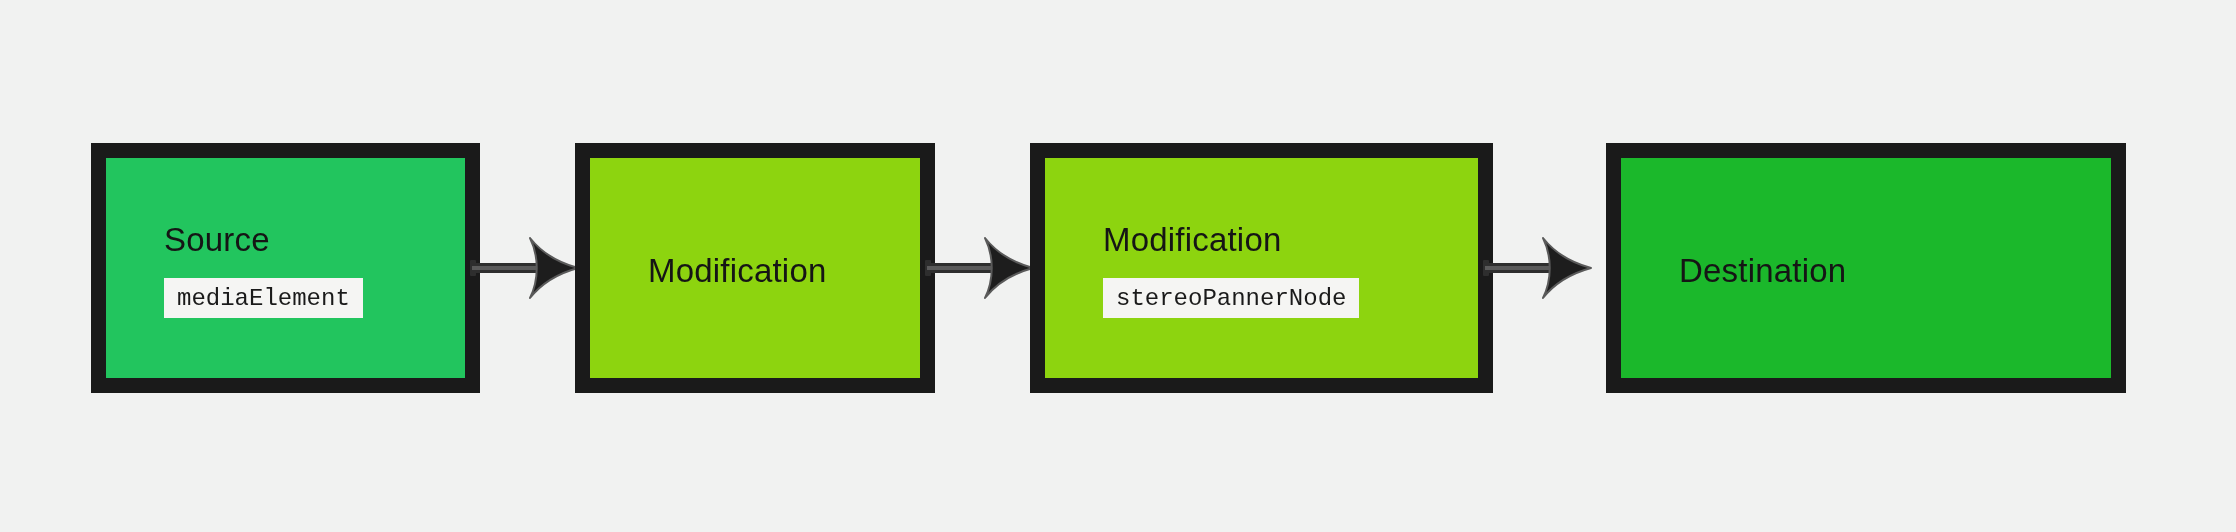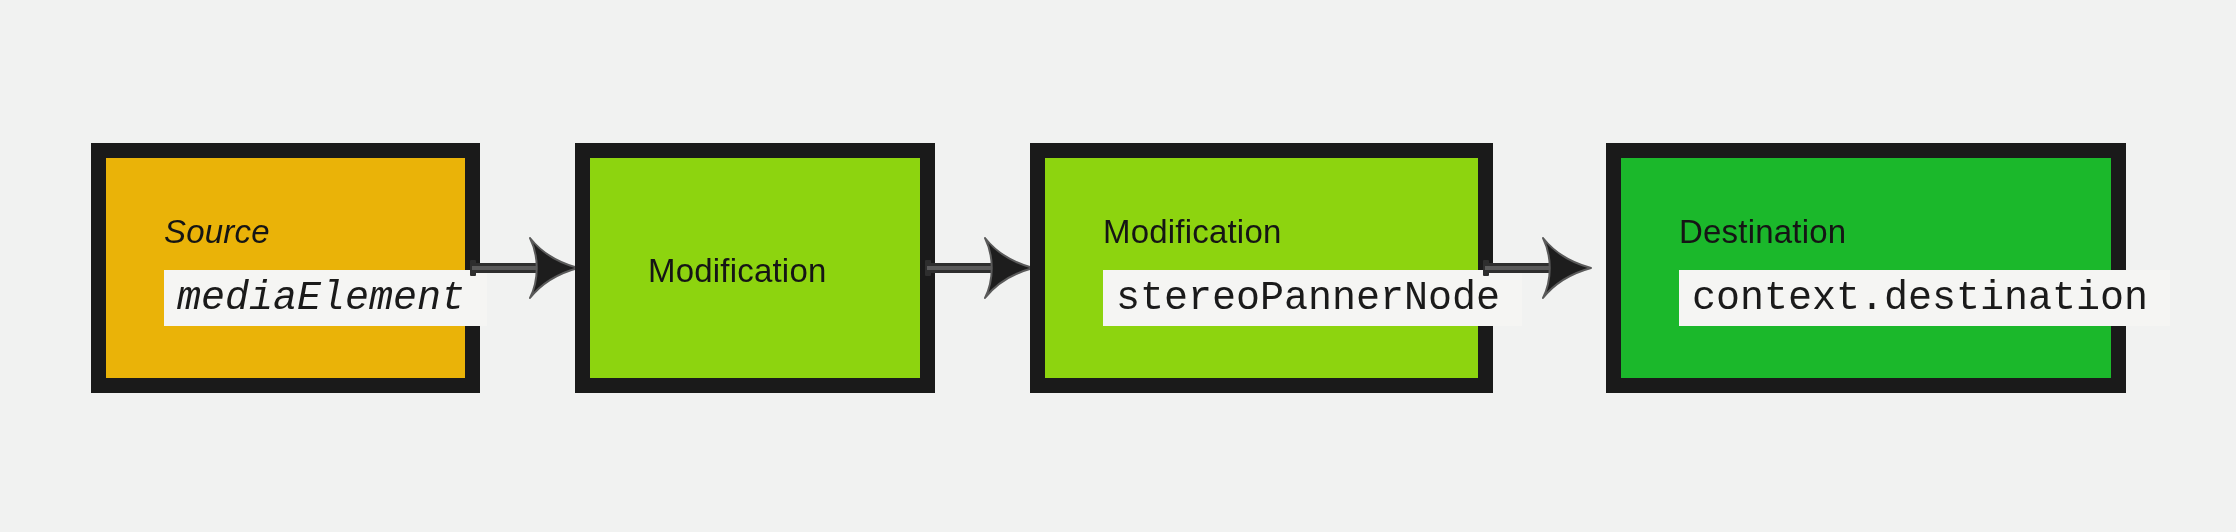--- a/index.html
+++ b/index.html
@@ -30,25 +30,25 @@
   .node-3 { left: 1030px; width: 463px; }
   .node-4 { left: 1590px; width: 520px; }
   .node-label {
     font-size: 33px;
     line-height: 1;
     color: #151515;
     letter-spacing: 0.2px;
   }
   .node-code {
     font-family: "Liberation Mono", monospace;
-    font-size: 40px;
+    font-size: 24px;
     line-height: 1;
     color: #1a1a1a;
     background: #f5f5f3;
-    padding: 9px 22px 7px 13px;
+    padding: 9px 13px 7px 13px;
     white-space: nowrap;
   }
   .arrow {
     position: absolute;
     top: 236px;
     width: 112px;
     height: 64px;
   }
   .arrow-1 { left: 468px; }
   .arrow-2 { left: 923px; }
@@ -61,21 +61,21 @@
     stroke: #5a5a5a;
     stroke-width: 2;
     stroke-linejoin: round;
   }
 </style>
 </head>
 <body>
 
 <div class="canvas" style="background-color: rgb(241, 242, 241);">
 
-  <div class="node node-1" style="background-color: #eab308; font-style: italic;">
+  <div class="node node-1" style="background-color: #22c55e;">
     <div class="node-label">Source</div>
     <code class="node-code">mediaElement</code>
   </div>
 
   <svg class="arrow arrow-1" viewBox="0 0 112 64" aria-hidden="true">
     <rect class="shaft-cap" x="2" y="24" width="6" height="16" rx="1"></rect>
     <rect class="shaft" x="2" y="27" width="74" height="10"></rect>
     <rect class="shaft-hi" x="4" y="30" width="70" height="4"></rect>
     <path class="head" d="M 110 32 C 88 26 73 16 62 2 C 71 20 71 44 62 62 C 73 48 88 38 110 32 Z"></path>
   </svg>
@@ -98,16 +98,15 @@
 
   <svg class="arrow arrow-3" viewBox="0 0 112 64" aria-hidden="true">
     <rect class="shaft-cap" x="2" y="24" width="6" height="16" rx="1"></rect>
     <rect class="shaft" x="2" y="27" width="74" height="10"></rect>
     <rect class="shaft-hi" x="4" y="30" width="70" height="4"></rect>
     <path class="head" d="M 110 32 C 88 26 73 16 62 2 C 71 20 71 44 62 62 C 73 48 88 38 110 32 Z"></path>
   </svg>
 
   <div class="node node-4" style="background-color: rgb(27, 184, 43); margin-left: 16px;">
     <div class="node-label">Destination</div>
-    <code class="node-code">context.destination</code>
   </div>
 
 </div>
 
 </body></html>

